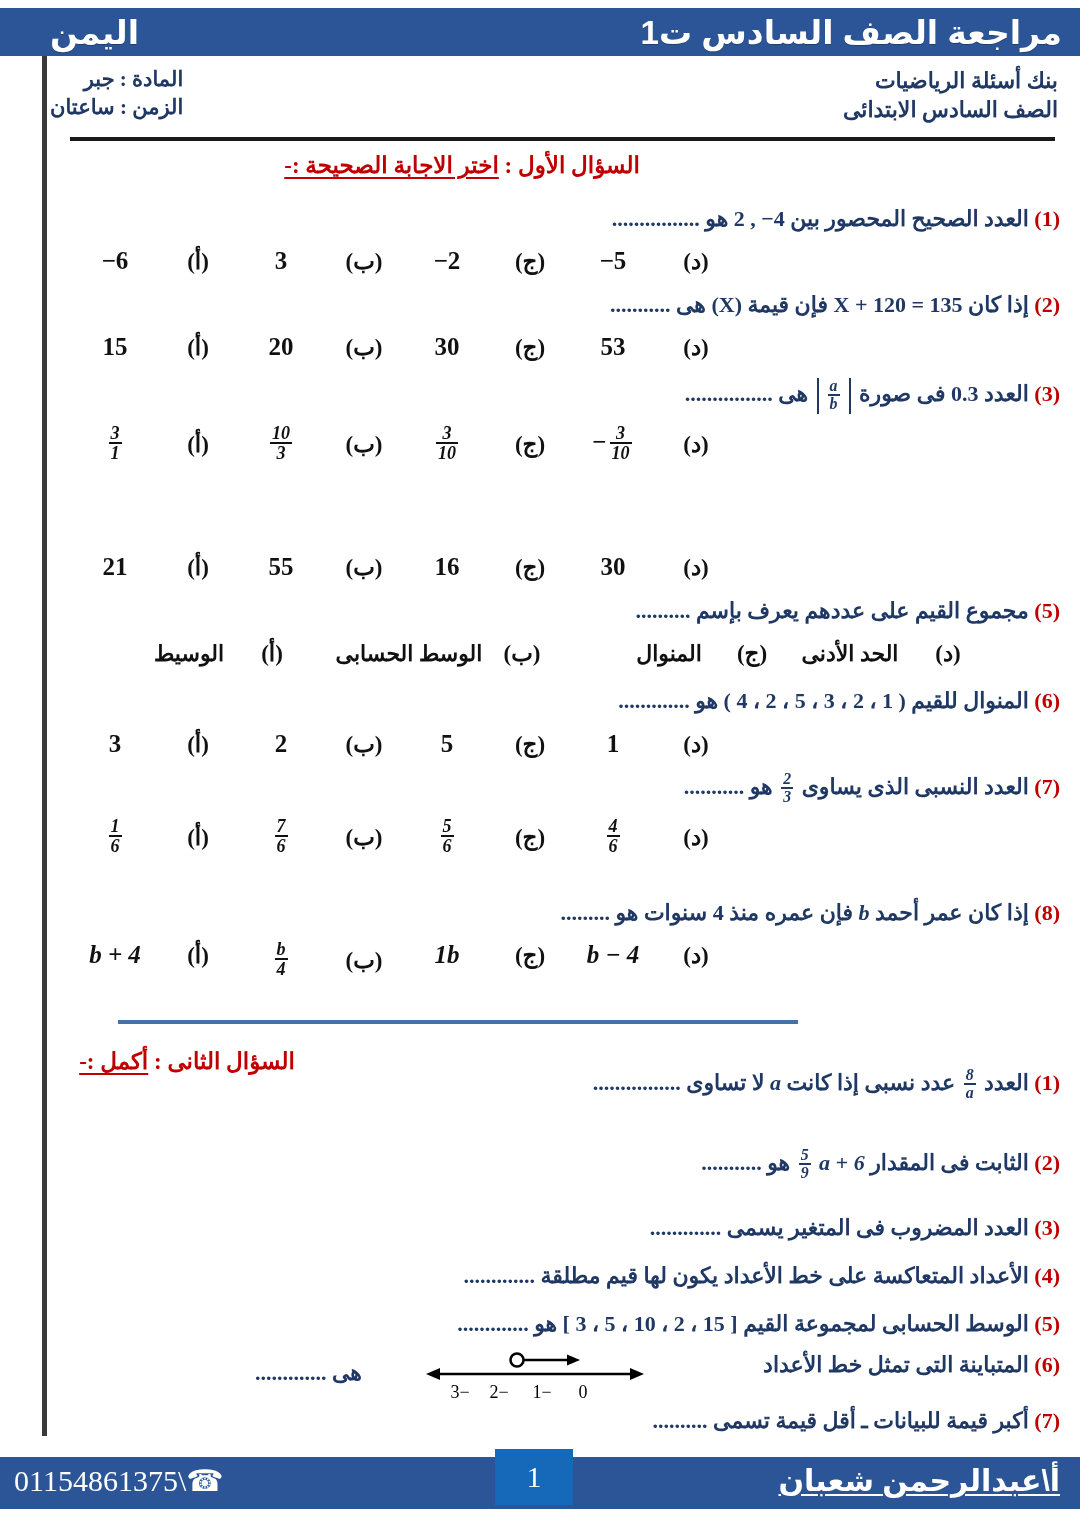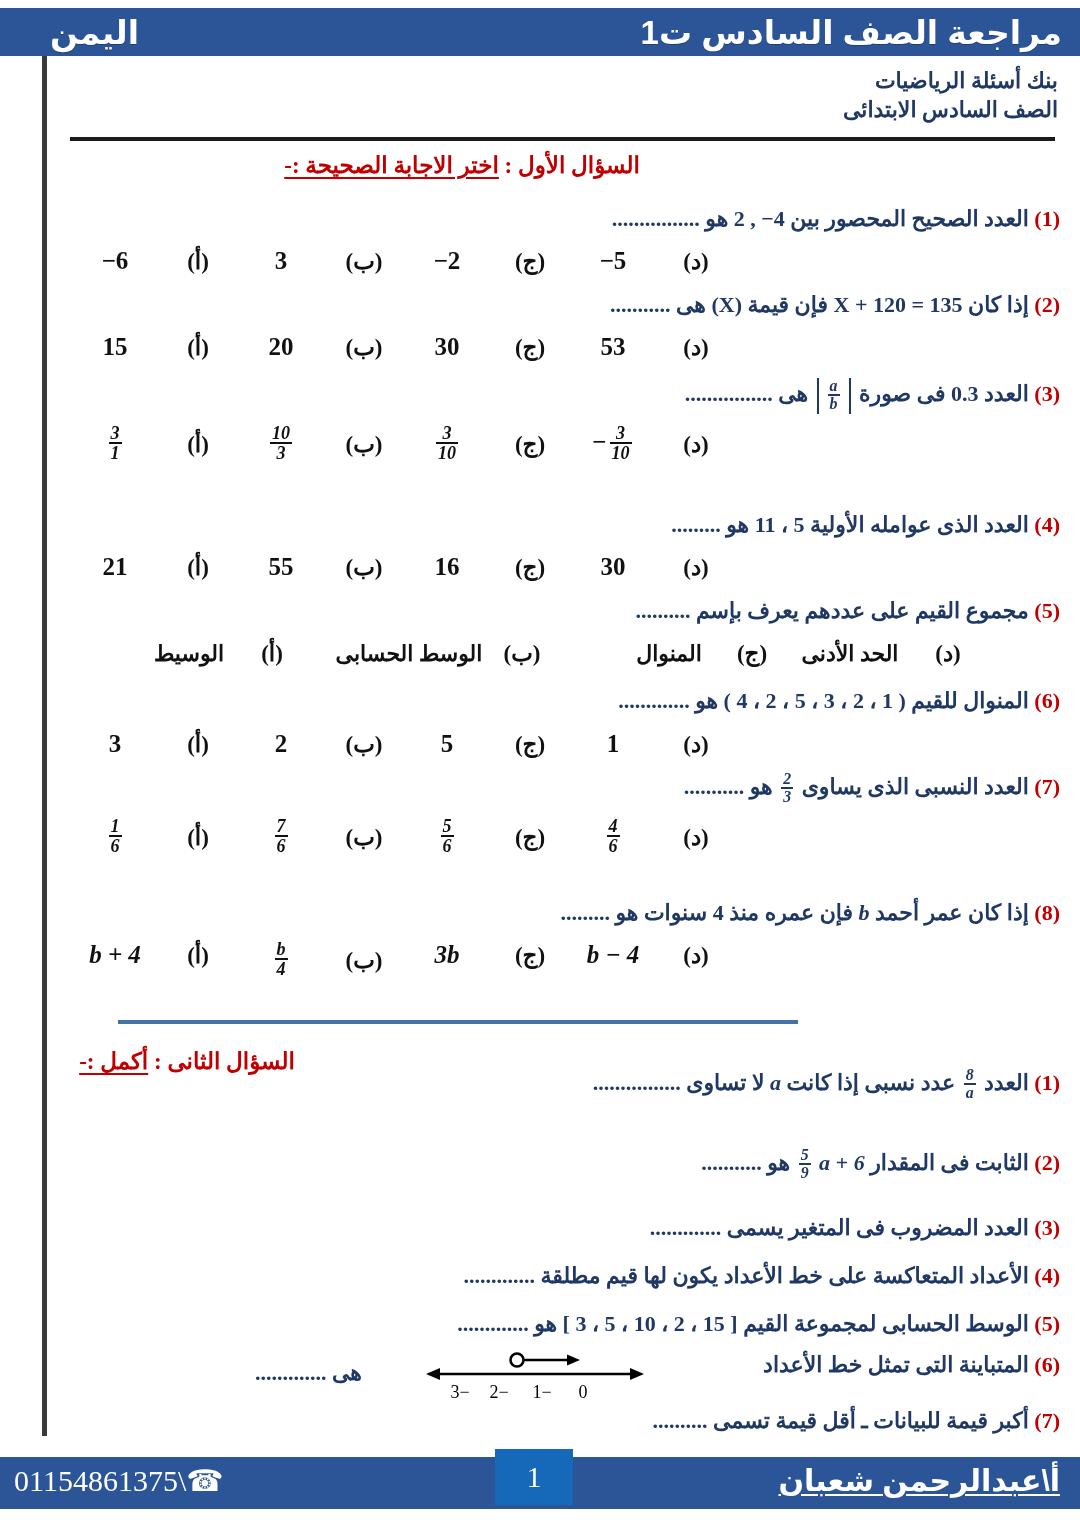--- a/index.html
+++ b/index.html
@@ -138,20 +138,24 @@
     <span class="banner-txt banner-left">مراجعة الصف السادس ت1</span>
     <span class="banner-txt banner-right">اليمن</span>
   </div>
 
   <div class="vrule"></div>
 
   <div class="info">
     <div class="info-col info-right">
       <div>بنك أسئلة الرياضيات</div>
       <div>الصف السادس الابتدائى</div>
+    </div>
+    <div class="info-col info-left">
+      <div>المادة : جبر</div>
+      <div>الزمن : ساعتان</div>
     </div>
   </div>
 
   <div class="hr-black"></div>
 
   <div class="sec-head" style="right:440px; top:152px;">
     <span>السؤال الأول : </span><span class="u">اختر الاجابة الصحيحة :-</span>
   </div>
 
   <div class="q" style="top:206px;">
@@ -232,24 +236,20 @@
         <span class="d">10</span></span></span>
     </div>
     <div class="opt">
       <span class="opt-lbl">(د)</span>
       <span class="opt-val"><span class="math">−</span><span class="frac">
         <span class="n">3</span>
         <span class="d">10</span></span></span>
     </div>
   </div>
 
-  <div class="q" style="top:512px;">
-    <span class="qnum">(4)</span>
-    <span>العدد الذى عوامله الأولية 5 ، 11 هو .........</span>
-  </div>
   <div class="opts" style="top:553px;">
     <div class="opt">
       <span class="opt-lbl">(أ)</span>
       <span class="opt-val">21</span>
     </div>
     <div class="opt">
       <span class="opt-lbl">(ب)</span>
       <span class="opt-val">55</span>
     </div>
     <div class="opt">
@@ -358,21 +358,21 @@
       <span class="opt-val math">b + 4</span>
     </div>
     <div class="opt">
       <span class="opt-lbl">(ب)</span>
       <span class="opt-val"><span class="frac">
         <span class="n">b</span>
         <span class="d">4</span></span></span>
     </div>
     <div class="opt">
       <span class="opt-lbl">(ج)</span>
-      <span class="opt-val math">3b</span>
+      <span class="opt-val math">1b</span>
     </div>
     <div class="opt">
       <span class="opt-lbl">(د)</span>
       <span class="opt-val math">b − 4</span>
     </div>
   </div>
 
   <div class="blue-rule" style="left:118px; top:1020px; width:680px;"></div>
   <div class="sec-head" style="right:785px; top:1000px;margin-top:48px;">
     <span>السؤال الثانى : </span><span class="u">أكمل :-</span>

